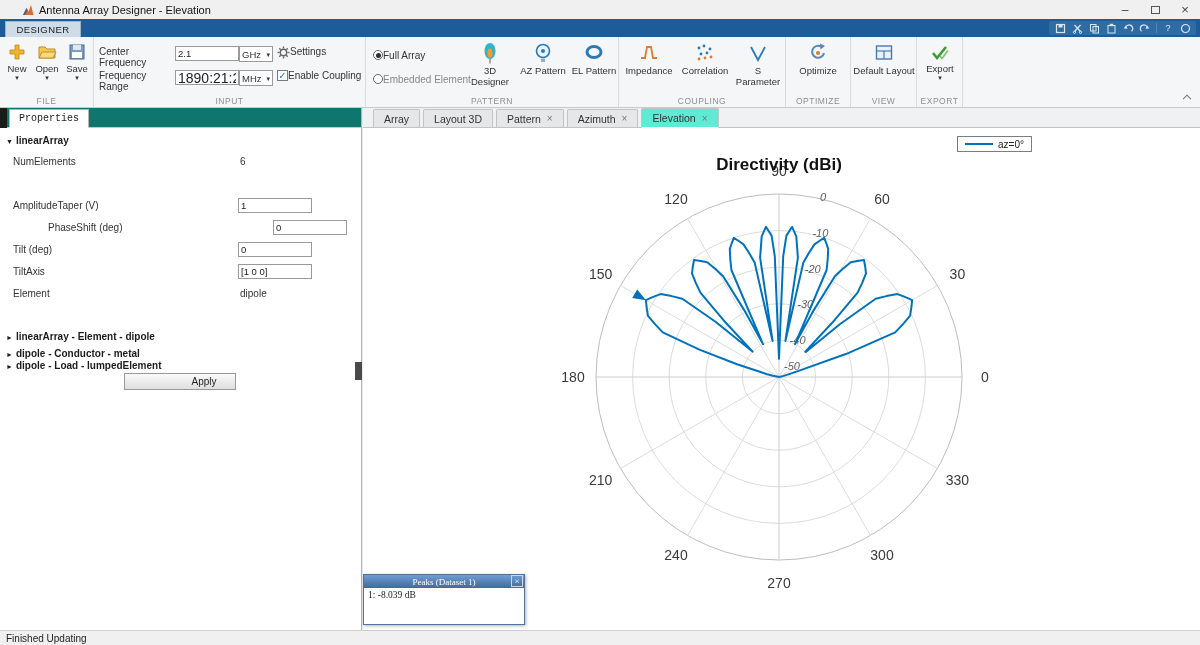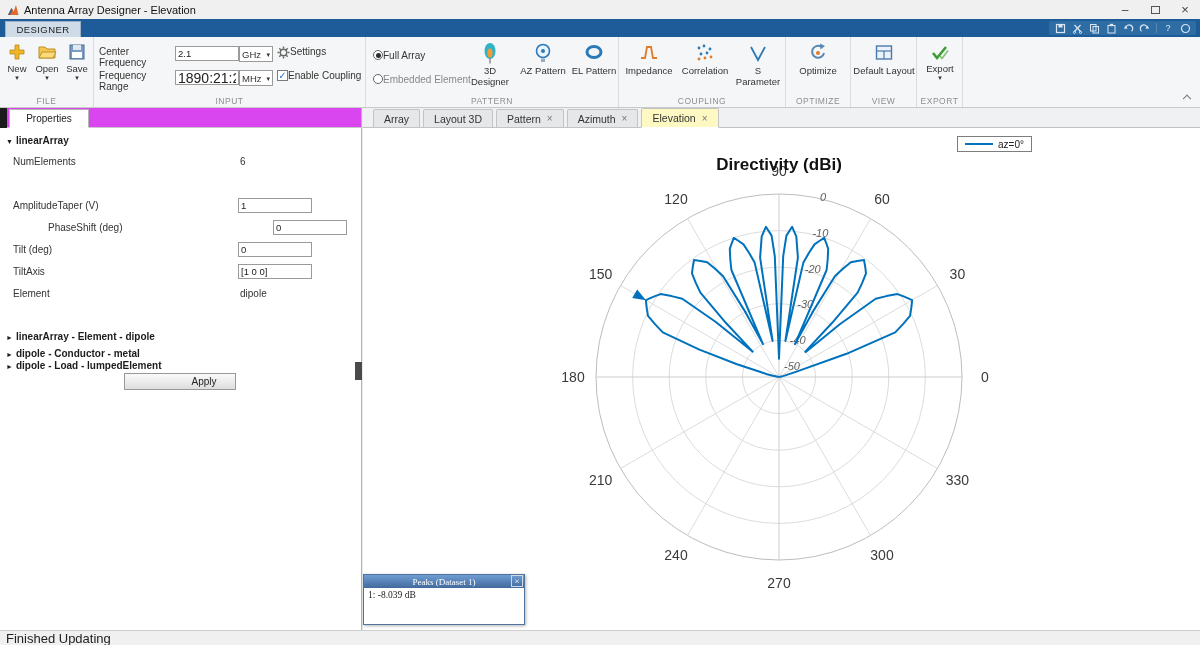--- a/index.html
+++ b/index.html
@@ -3,21 +3,21 @@
 <meta charset="utf-8">
 <style>
   * { margin:0; padding:0; box-sizing:border-box; }
   html,body { background:#888; }
   .screen {
     position:relative; width:1200px; height:645px; background:#fff;
     font-family:"Liberation Sans", sans-serif; overflow:hidden; color:#222;
   }
   
   .titlebar { position:absolute; left:0; top:0; right:0; height:19px; background:#f0f0f0;
-    display:flex; align-items:center; gap:5px; padding-left:7px; font-size:11px; color:#111; }
+    display:flex; align-items:center; gap:5px; padding-left:22px; font-size:11px; color:#111; }
   .win-btns { position:absolute; right:0; top:0; height:19px; display:flex; }
   .win-btn { width:30px; height:19px; display:flex; align-items:center; justify-content:center;
     font-size:12px; color:#444; }
   .max-box { width:9px; height:8px; border:1px solid #555; }
   
   .tabband { position:absolute; top:19px; left:0; right:0; height:18px; background:#1d5c99; }
   .designer-tab { position:absolute; left:5px; top:2px; height:16px; width:76px; background:#cfdbe7;
     color:#1c1c1c; font-size:9.5px; display:flex; align-items:center; justify-content:center;
     border:1px solid #9db3c8; border-bottom:none; letter-spacing:.4px; }
   .quick-access { position:absolute; right:4px; top:2px; height:14px; display:flex; align-items:center;
@@ -44,22 +44,22 @@
   .radio .dot { width:5px; height:5px; border-radius:50%; background:#2f2f2f; }
   .chk { width:11px; height:11px; border:1px solid #7a7a7a; background:#fff; display:inline-flex;
     align-items:center; justify-content:center; font-size:10px; color:#2a7ad2; line-height:10px; }
   .ribbon-collapse { position:absolute; right:8px; bottom:6px; width:8px; height:8px; }
   .ribbon-collapse i { display:block; width:6px; height:6px; border-top:1.5px solid #777;
     border-left:1.5px solid #777; transform:rotate(45deg) translate(2px,2px); }
   
   .main { position:absolute; top:108px; left:0; right:0; height:522px; background:#e9e9e9; }
   .left-panel { position:absolute; left:0; top:0; width:362px; height:522px; background:#fff;
     border-right:1px solid #b5b5b5; }
-  .panel-tabbar { position:absolute; left:0; top:0; right:0; height:20px; background:#d946ef;
-    border-bottom:1px solid #c8c8c8; }
+  .panel-tabbar { position:absolute; left:0; top:0; right:0; height:20px; background:#0f766e;
+    border-bottom:1px solid #c8c8c8;font-family:Liberation Mono, monospace; }
   .dark-strip { position:absolute; left:0; top:0; width:7px; height:20px; background:#1b1b1b; }
   .prop-tab { position:absolute; left:9px; top:1px; height:19px; width:80px; background:#fff;
     border:1px solid #b5b5b5; border-bottom:1px solid #fff; display:flex; align-items:center;
     justify-content:center; font-size:10px; color:#222; }
   .panel-body { position:absolute; left:0; top:20px; right:0; bottom:0; background:#fff; font-size:10px; }
   .prow { position:absolute; left:0; right:0; height:16px; }
   .prow .lab { position:absolute; left:13px; top:2px; color:#333; }
   .prow .val { position:absolute; left:240px; top:2px; color:#333; }
   .prow .edit { position:absolute; left:238px; top:0; width:74px; }
   .ghead { position:absolute; left:6px; font-weight:bold; color:#1c1c1c; font-size:10px; }
@@ -67,37 +67,37 @@
   .apply-btn { position:absolute; left:124px; width:112px; height:17px; border:1px solid #989898;
     background:linear-gradient(#fafafa,#dedede); font-size:10px; display:flex; align-items:center;
     justify-content:center; color:#222; }
   .splitter-grip { position:absolute; left:355px; top:254px; width:7px; height:18px; background:#4a4a4a; }
   .right-area { position:absolute; left:363px; top:0; right:0; height:522px; }
   .doc-tabbar { position:absolute; left:0; top:0; right:0; height:20px; background:#f0f1f2;
     border-bottom:1px solid #c3c3c3; display:flex; align-items:flex-end; padding-left:10px; }
   .doc-tab { height:18px; display:flex; align-items:center; gap:6px; padding:0 10px; font-size:10.5px;
     background:#e5e7e9; border:1px solid #c3c3c3; border-bottom:none; margin-right:3px; color:#333;
     border-radius:2px 2px 0 0; }
-  .doc-tab.active { background:#fef9c3; height:20px; margin-bottom:-1px; border-bottom:1px solid #fff; }
+  .doc-tab.active { background:#5eead4; height:20px; margin-bottom:-1px; border-bottom:1px solid #fff; }
   .tab-close { font-size:10px; color:#777; }
   .figure { position:absolute; left:0; top:20px; right:0; bottom:0; background:#fff; }
   .legend { position:absolute; right:168px; top:8px; height:16px; border:1px solid #7d7d7d;
     background:#fff; display:flex; align-items:center; gap:5px; padding:0 7px; font-size:10px; color:#222; }
   .legend-line { width:28px; height:0; border-top:2px solid #0072bd; }
   
   .peaks { position:absolute; left:363px; top:574px; width:162px; height:51px; border:1px solid #51749f;
     background:#fff; box-shadow:1px 1px 3px rgba(0,0,0,.3); z-index:5;font-family:Liberation Serif, serif; }
   .peaks-title { height:13px; background:linear-gradient(#6f9dd3,#41699c); color:#fff; font-size:9px;
     display:flex; align-items:center; justify-content:center; position:relative; }
   .peaks-close { position:absolute; right:1px; top:0; width:12px; height:12px; display:flex;
     align-items:center; justify-content:center; border:1px solid #cdd8e6; font-size:9px; color:#fff; }
   .peaks-body { font-size:9.5px; color:#222; padding:2px 4px; }
   
   .statusbar { position:absolute; left:0; bottom:0; right:0; height:15px; background:#f0f0f0;
-    border-top:1px solid #cfcfcf; display:flex; align-items:center; padding-left:6px; font-size:13px; color:#222;margin-top:29px; }
+    border-top:1px solid #cfcfcf; display:flex; align-items:center; padding-left:6px; font-size:10px; color:#222;margin-top:29px; }
 </style>
 </head>
 <body>
 
 <div class="screen">
 
   <div class="titlebar">
     <svg width="12" height="12">
       <polygon points="1,11 4.5,4 6.5,7.5 9,1 11.5,11" fill="#e06b2c"></polygon>
       <polygon points="1,11 4.5,4 5.6,6 2.8,11" fill="#3b5f8f"></polygon>

